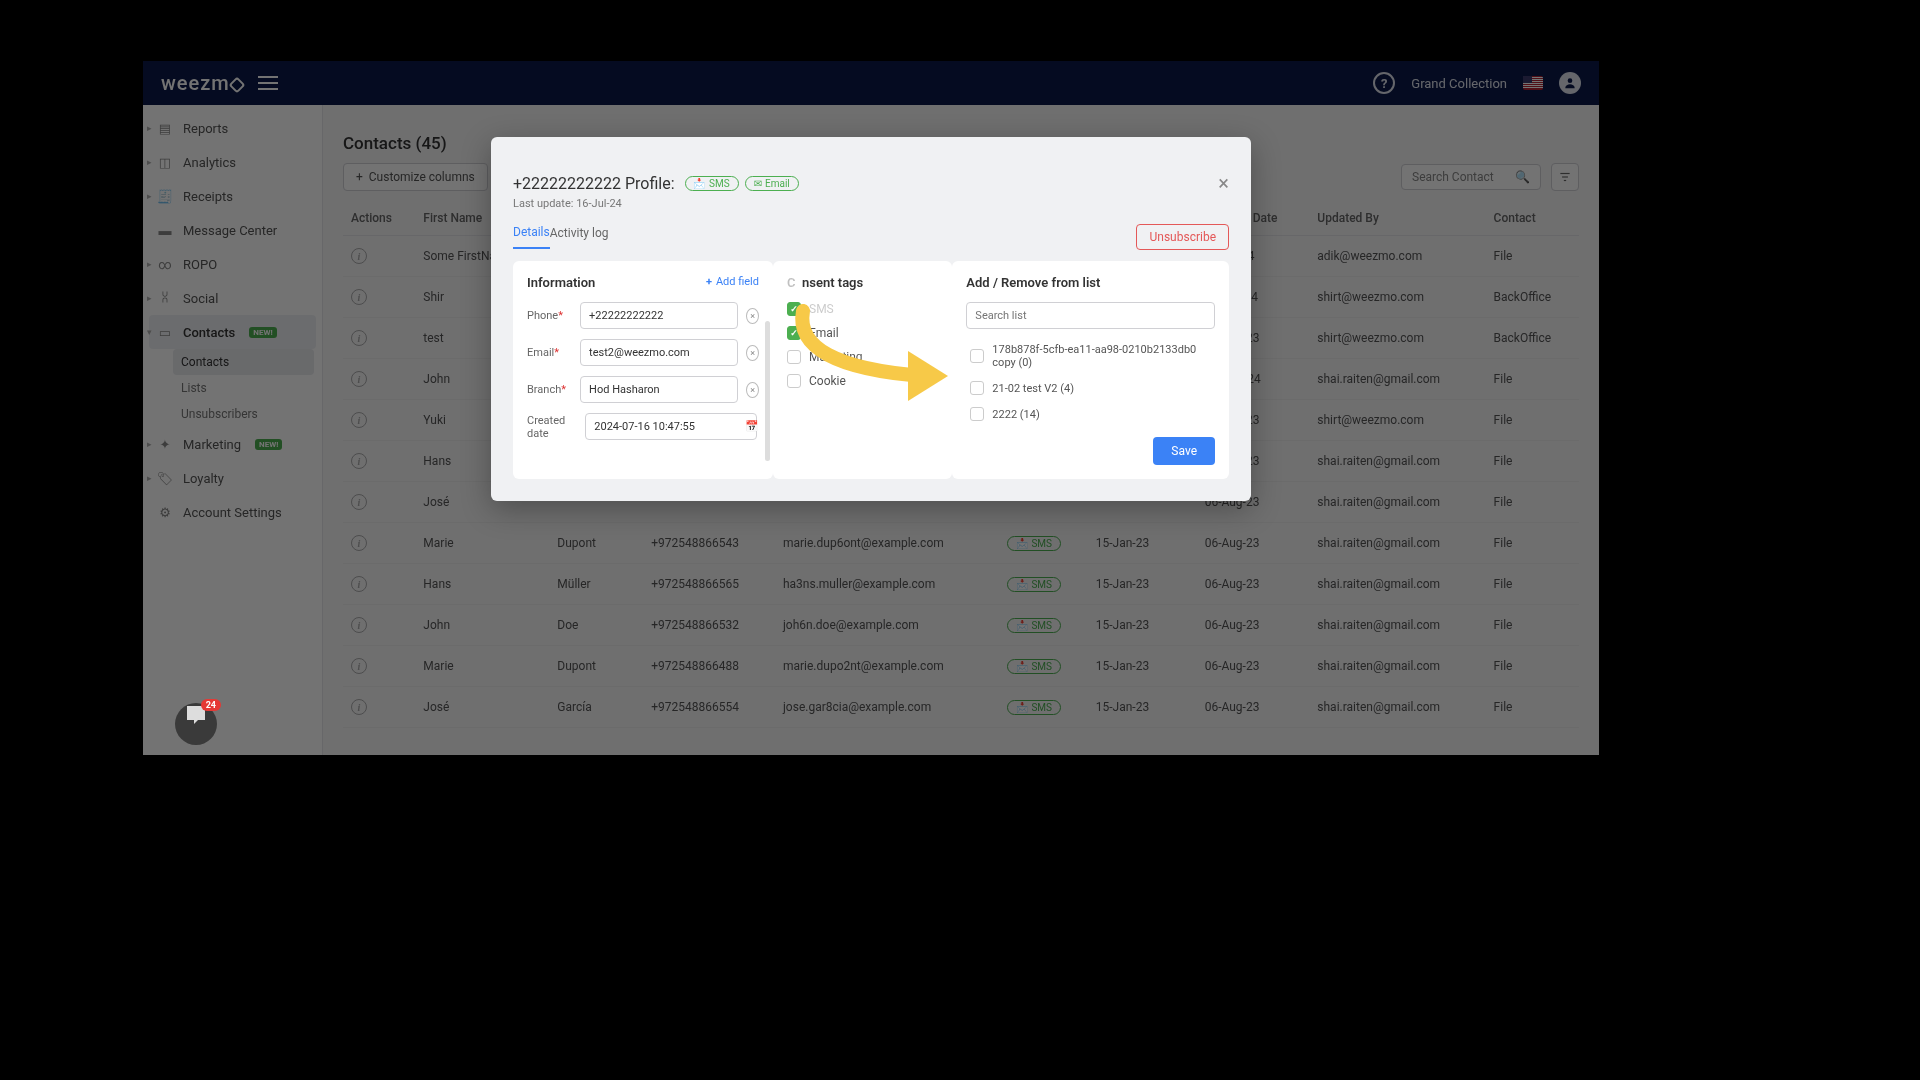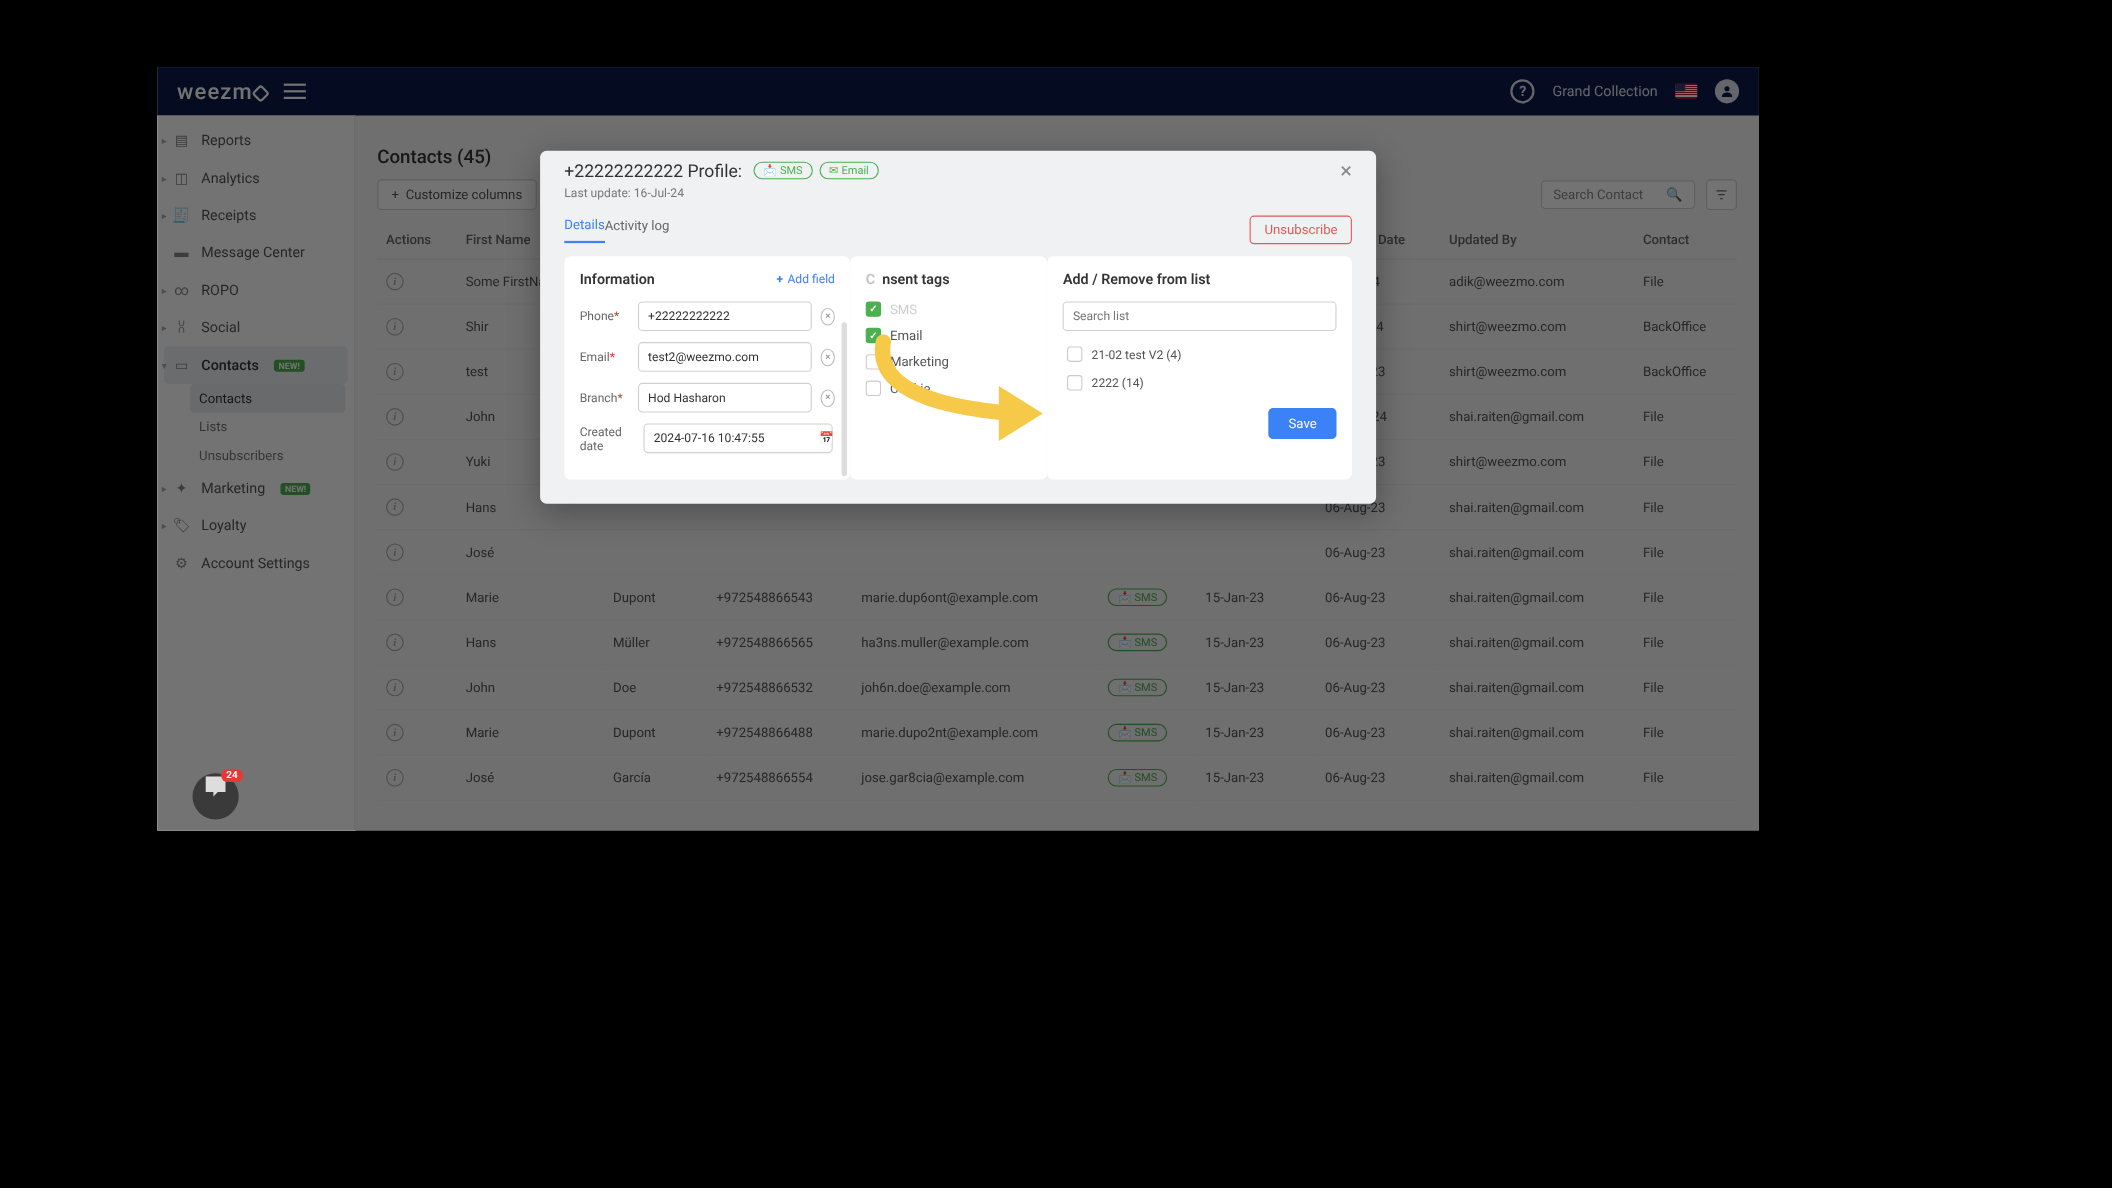--- a/index.html
+++ b/index.html
@@ -35,21 +35,21 @@
 .toolbar { display:flex; align-items:center; gap:10px; margin-bottom:10px;}
 .btn-outline { border:1px solid #d0d0d4; background:#fff; border-radius:4px; padding:6px 12px; font-size:12px; color:#555; display:flex; align-items:center; gap:6px; cursor:pointer;}
 .search-box { margin-left:auto; border:1px solid #d0d0d4; background:#fff; border-radius:4px; padding:5px 10px; font-size:12px; color:#888; width:140px; display:flex; align-items:center; gap:6px;}
 .filter-icon { width:28px; height:28px; border:1px solid #d0d0d4; background:#fff; border-radius:4px; display:flex; align-items:center; justify-content:center; cursor:pointer;}
 table.data { width:100%; border-collapse:collapse; font-size:12px; color:#555;}
 table.data th { text-align:left; padding:10px 8px; border-bottom:1px solid #e5e5e8; color:#666; font-weight:500;}
 table.data td { padding:12px 8px; border-bottom:1px solid #eee;}
 .info-icon { width:16px; height:16px; border:1.5px solid #aaa; border-radius:50%; display:flex; align-items:center; justify-content:center; font-size:10px; color:#aaa; font-family:serif; font-style:italic; font-weight:bold;}
 .sms-chip { display:inline-flex; align-items:center; gap:4px; border:1px solid #4caf50; color:#4caf50; border-radius:10px; padding:1px 8px; font-size:10px;}
 .dim-overlay { position:absolute; inset:0; background:rgba(0,0,0,0.55); z-index:50;}
-.modal { position:absolute; left:348px; top:76px; width:760px; background:#f0f1f3; border-radius:6px; z-index:60; box-shadow:0 8px 30px rgba(0,0,0,0.3); padding:8px 22px 22px;}
+.modal { position:absolute; left:348px; top:76px; width:760px; background:#f0f1f3; border-radius:6px; z-index:60; box-shadow:0 8px 30px rgba(0,0,0,0.3); padding:36px 22px 22px;}
 .modal-header { display:flex; align-items:center; gap:10px;}
 .modal-title { font-size:16px; color:#333;}
 .modal-badges { display:flex; gap:6px;}
 .mbadge { border:1px solid #4caf50; color:#4caf50; border-radius:10px; padding:1px 8px; font-size:10px; display:flex; align-items:center; gap:3px;}
 .modal-close { margin-left:auto; color:#888; font-size:20px; cursor:pointer; line-height:1;}
 .modal-sub { font-size:11px; color:#777; margin-top:4px;}
 .modal-tabs { display:flex; margin-top:14px; border-bottom:1px solid transparent; align-items:center;}
 .mtab { font-size:12px; color:#666; padding-bottom:8px; cursor:pointer;}
 .mtab.active { color:#3b82f6; border-bottom:2px solid #3b82f6;}
 .unsub-btn { margin-left:auto; border:1px solid #e45858; color:#e45858; background:transparent; border-radius:4px; padding:5px 12px; font-size:12px; cursor:pointer;}
@@ -450,20 +450,24 @@
               <span class="chk"></span>
               <span>Cookie</span>
             </div>
       </div>
 
       <div class="card lists">
         <div class="card-title">Add / Remove from list</div>
         <input class="search-list" placeholder="Search list" style="">
         <div class="list-item">
               <span class="chk"></span>
+              <span>178b878f-5cfb-ea11-aa98-0210b2133db0 copy (0)</span>
+            </div>
+        <div class="list-item">
+              <span class="chk"></span>
               <span>21-02 test V2 (4)</span>
             </div>
         <div class="list-item">
               <span class="chk"></span>
               <span>2222 (14)</span>
             </div>
         <button class="save-btn">Save</button>
       </div>
     </div>
   </div>

